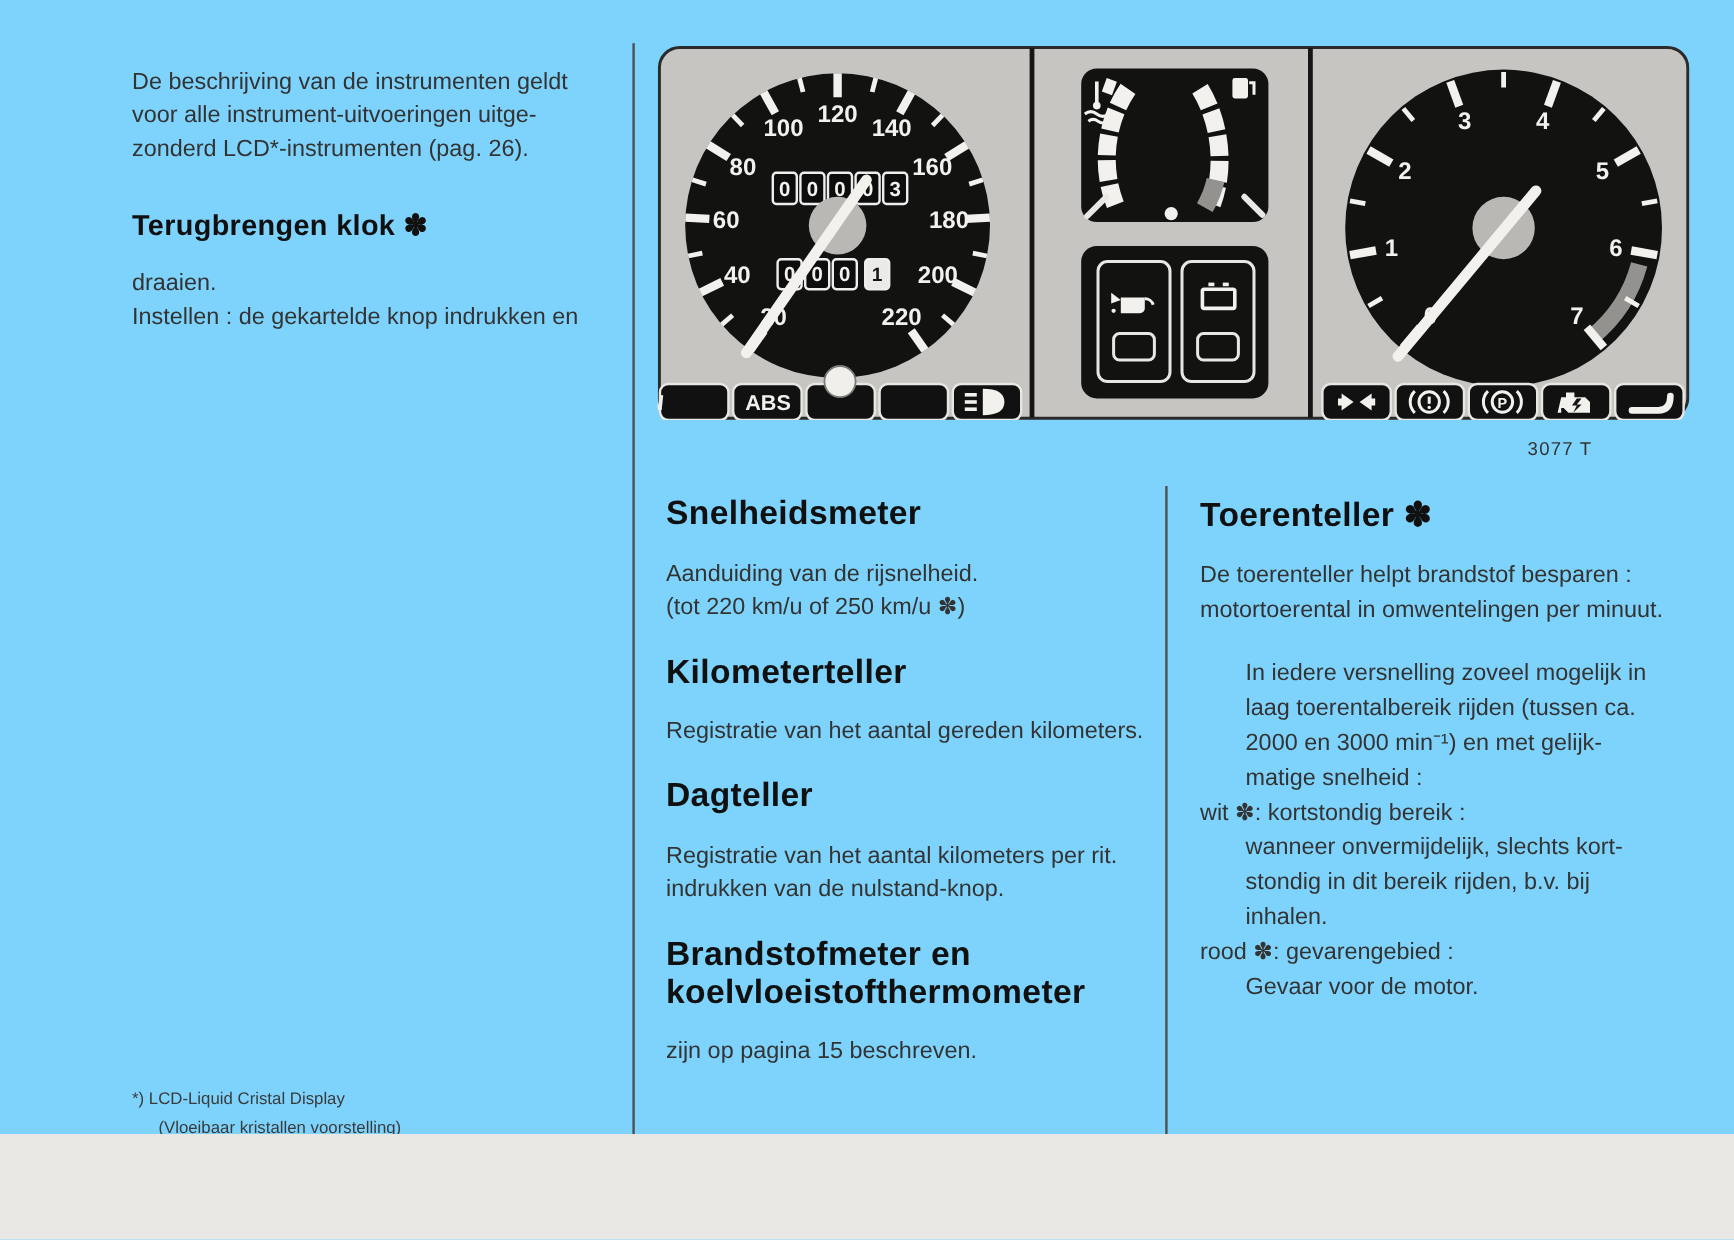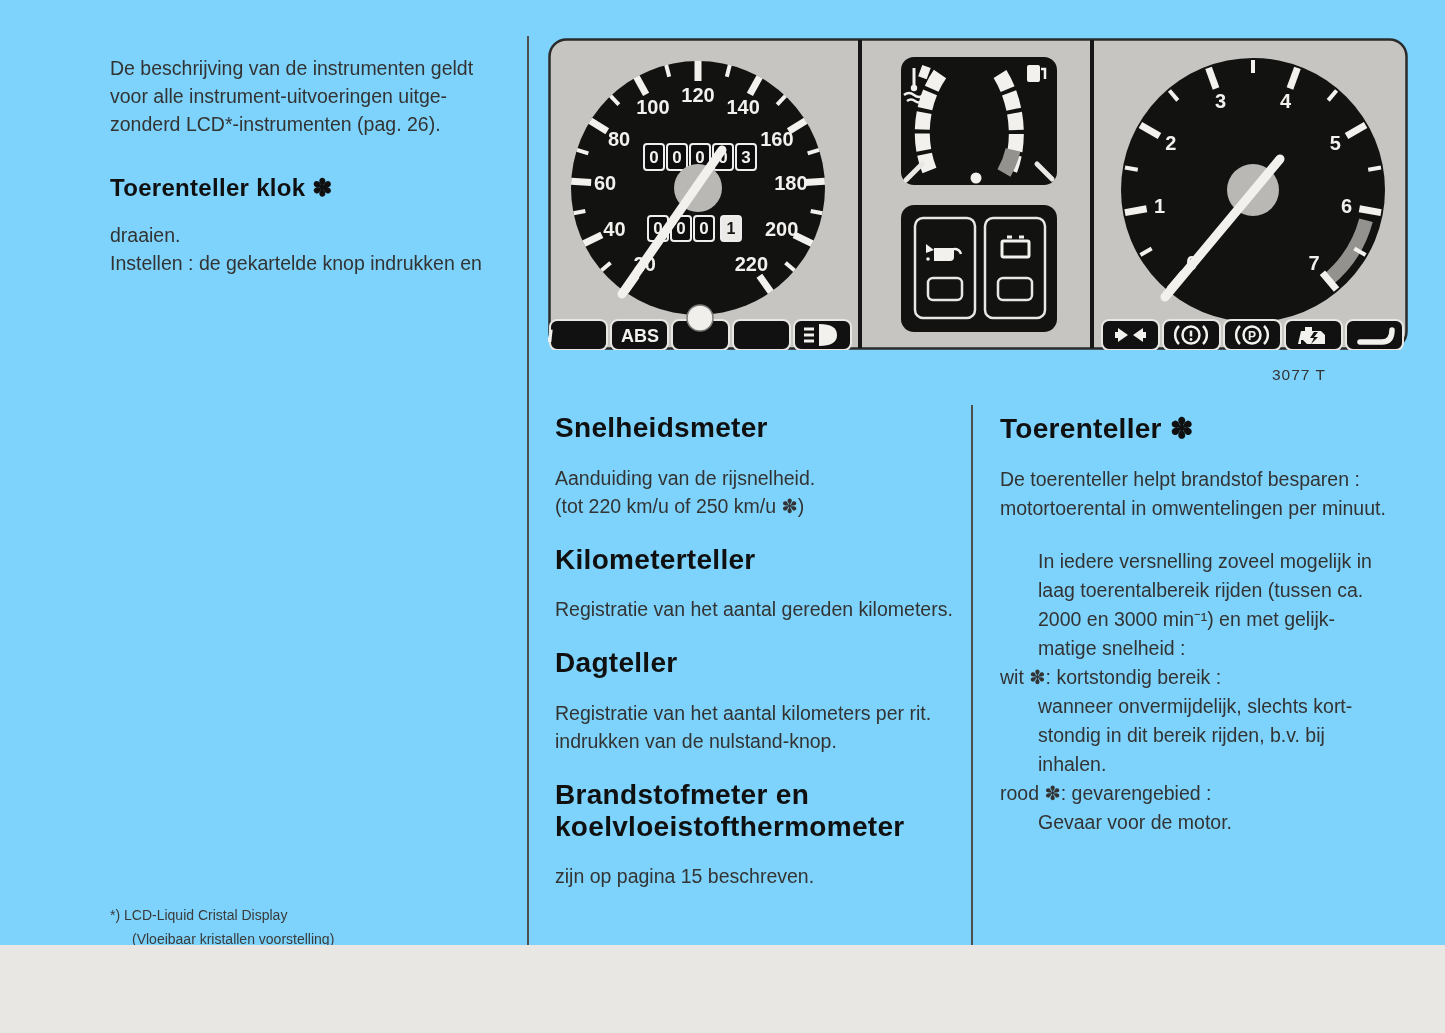--- a/index.html
+++ b/index.html
@@ -14,21 +14,21 @@
   h2.blk{font-size:24px;}
   h3.blk{font-size:28px;}
   .left-col{left:110px;top:34px;width:410px;}
   .left-col .clock-h{margin-top:36px;margin-bottom:12px;}
   .footnote{position:absolute;left:110px;top:903px;font-size:14px;line-height:24px;color:#3a3a3a;}
   .footnote .fn2{padding-left:22px;}
   .vdiv{position:absolute;width:2px;background:#4f4f4f;}
   .vdiv1{left:527px;top:36px;height:924px;}
   .vdiv2{left:971px;top:405px;height:545px;}
   .cluster{position:absolute;left:548px;top:38px;width:860px;height:312px;}
-  .caption{position:absolute;left:1272px;top:366px;width:138px;text-align:left;
+  .caption{position:absolute;left:1231px;top:366px;width:138px;text-align:center;
            font-size:15.5px;letter-spacing:1px;color:#333;}
   .mid-col{left:555px;top:412px;width:410px;}
   .mid-col section{margin-bottom:24px;}
   .mid-col h3{margin-bottom:9px;}
   .right-col{left:1000px;top:412px;width:430px;}
   .right-col h3{margin-bottom:10px;}
   .right-col .body-text{line-height:29px;}
   .right-col .list{margin-top:24px;}
   .indent{padding-left:38px;}
   .pageno{position:absolute;left:1360px;top:966px;width:60px;text-align:right;
@@ -46,21 +46,21 @@
 <body>
 
 <div class="page">
 
   <div class="col left-col">
     <p class="body-text">
       <span class="ln">De beschrijving van de instrumenten geldt</span>
       <span class="ln">voor alle instrument-uitvoeringen uitge-</span>
       <span class="ln">zonderd LCD*-instrumenten (pag. 26).</span>
     </p>
-    <h2 class="blk clock-h">Toerenteller klok ✽</h2>
+    <h2 class="blk clock-h">Terugbrengen klok ✽</h2>
     <p class="body-text">
       <span class="ln">draaien.</span>
       <span class="ln">Instellen : de gekartelde knop indrukken en</span>
     </p>
   </div>
 
   <div class="footnote">
     <span class="ln">*) LCD-Liquid Cristal Display</span>
     <span class="ln fn2">(Vloeibaar kristallen voorstelling)</span>
   </div>

